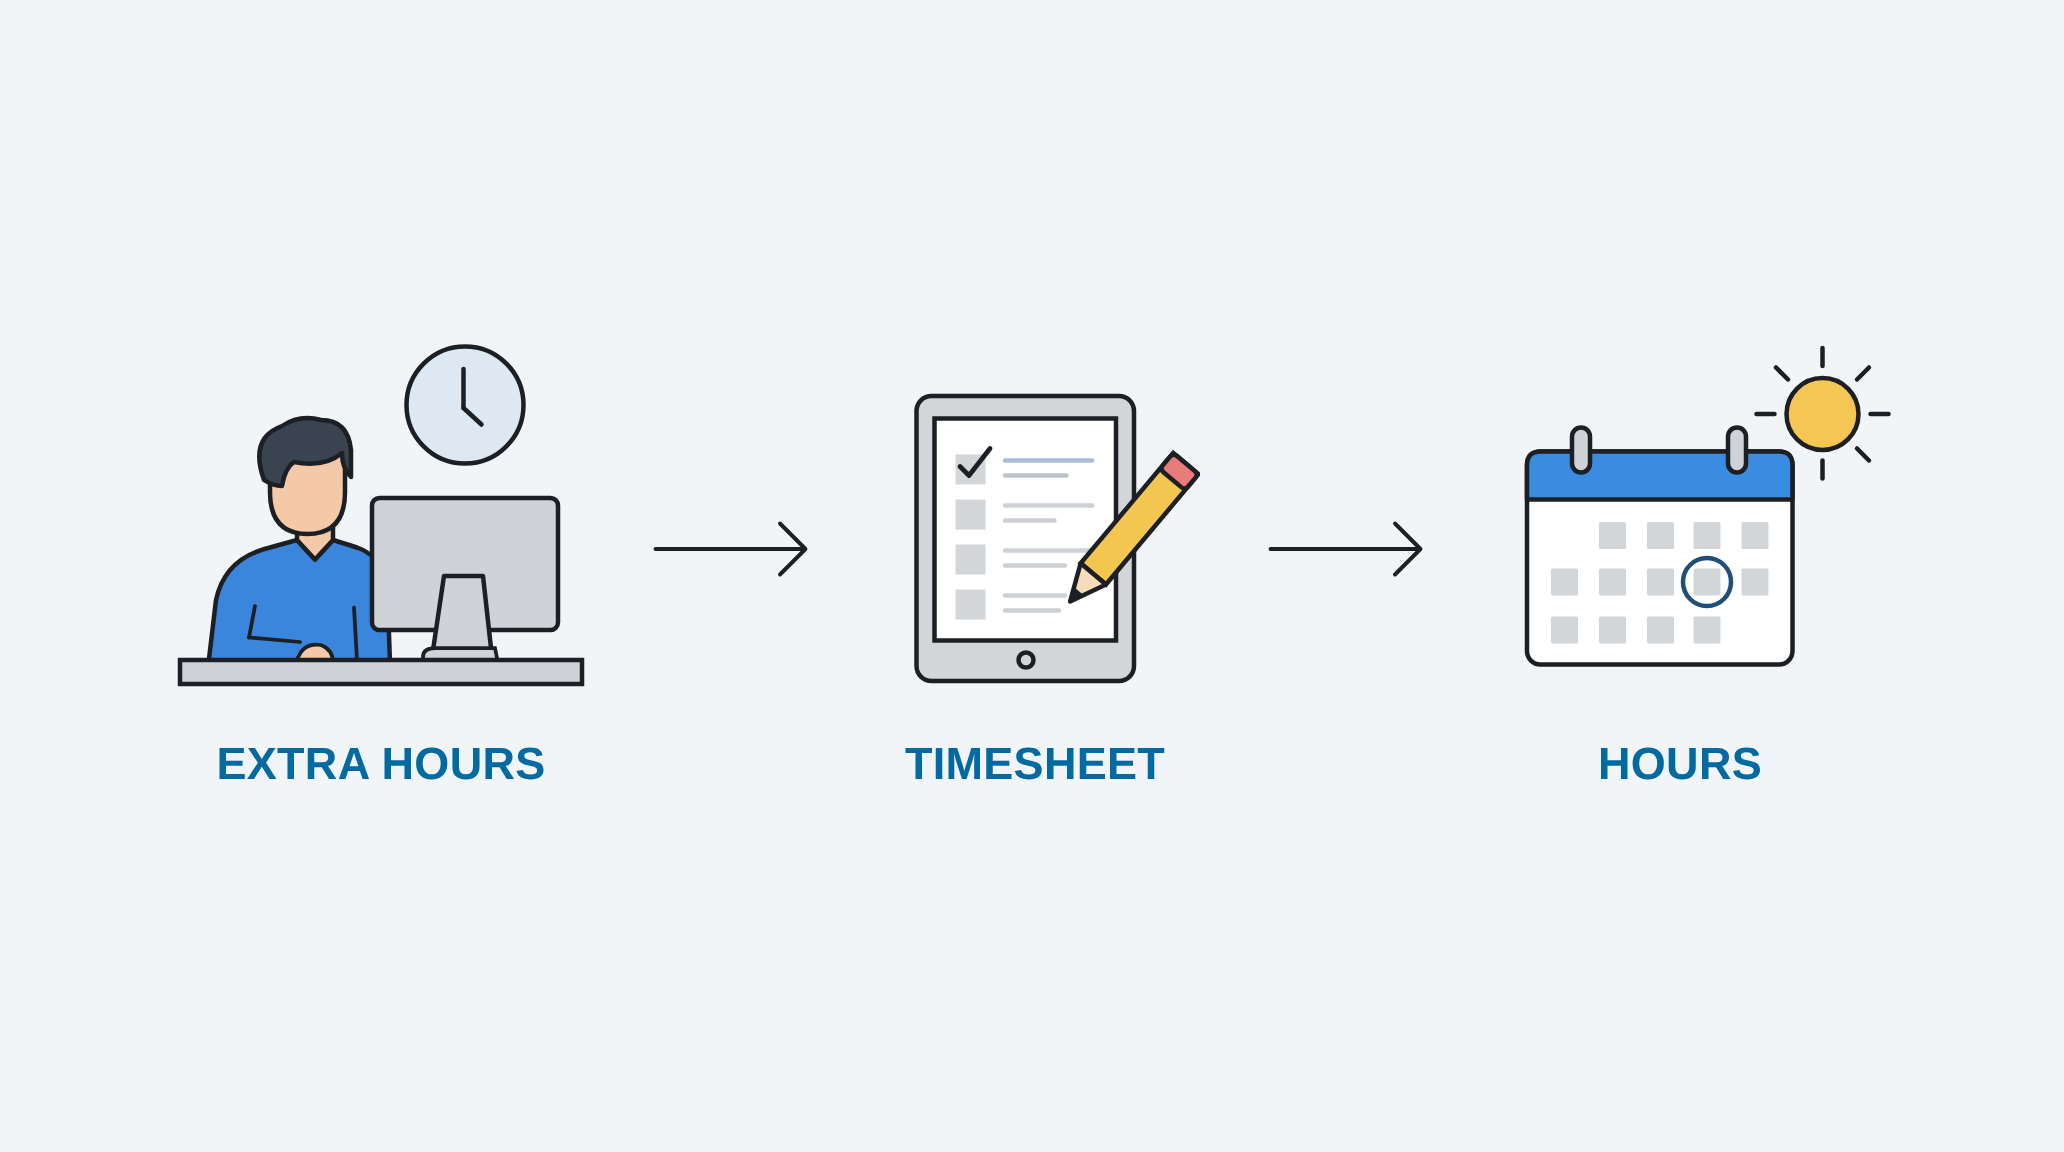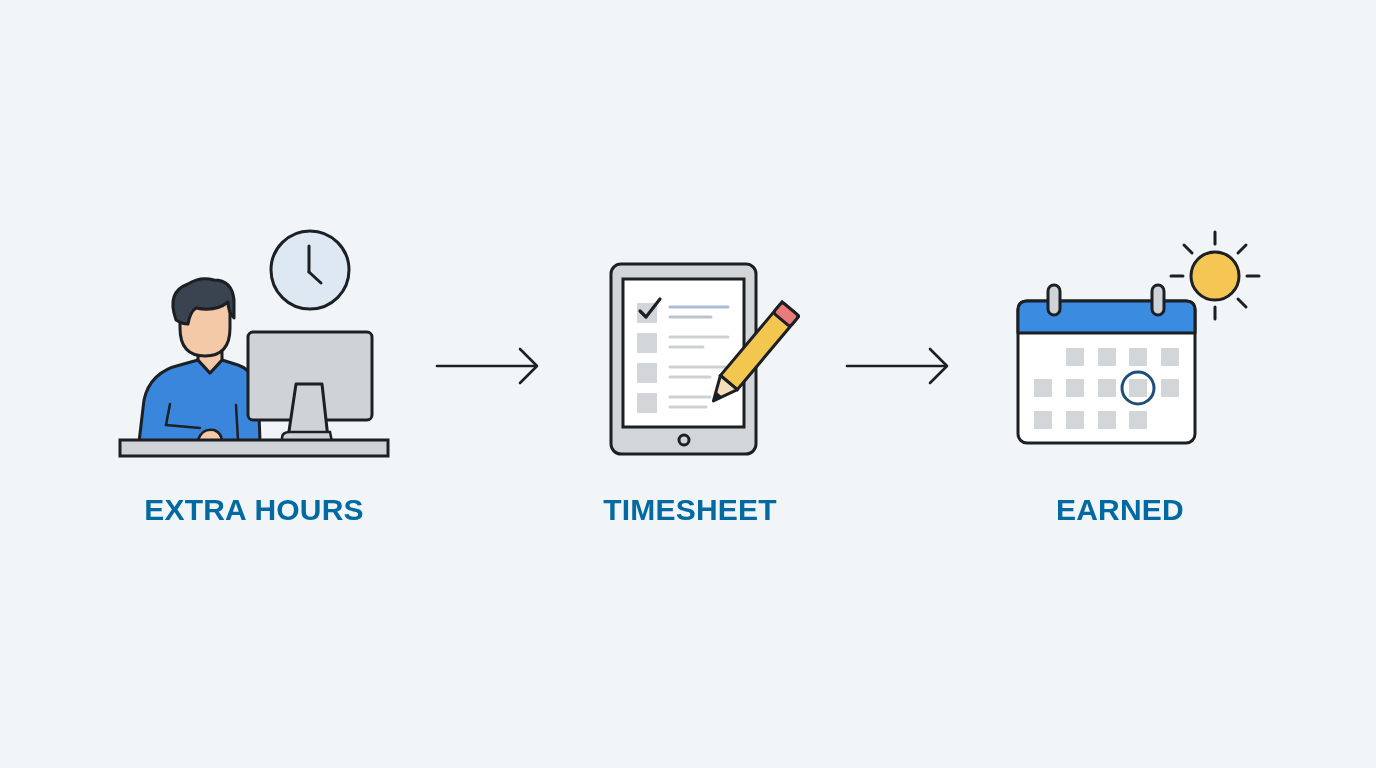--- a/index.html
+++ b/index.html
@@ -144,16 +144,16 @@
 
       <rect x="29" y="186" width="18" height="18" rx="1"></rect>
       <rect x="61" y="186" width="18" height="18" rx="1"></rect>
       <rect x="93" y="186" width="18" height="18" rx="1"></rect>
       <rect x="124" y="186" width="18" height="18" rx="1"></rect>
     </g>
     <circle cx="133" cy="163" r="16" fill="none" stroke="#1f4e78" stroke-width="3"></circle>
   </svg>
 
   <div class="label" style="left:970px; top:490px; width:300px;">
-    <span>EARNED</span>
+    <span>HOURS</span>
   </div>
 
 </div>
 
 </body></html>

